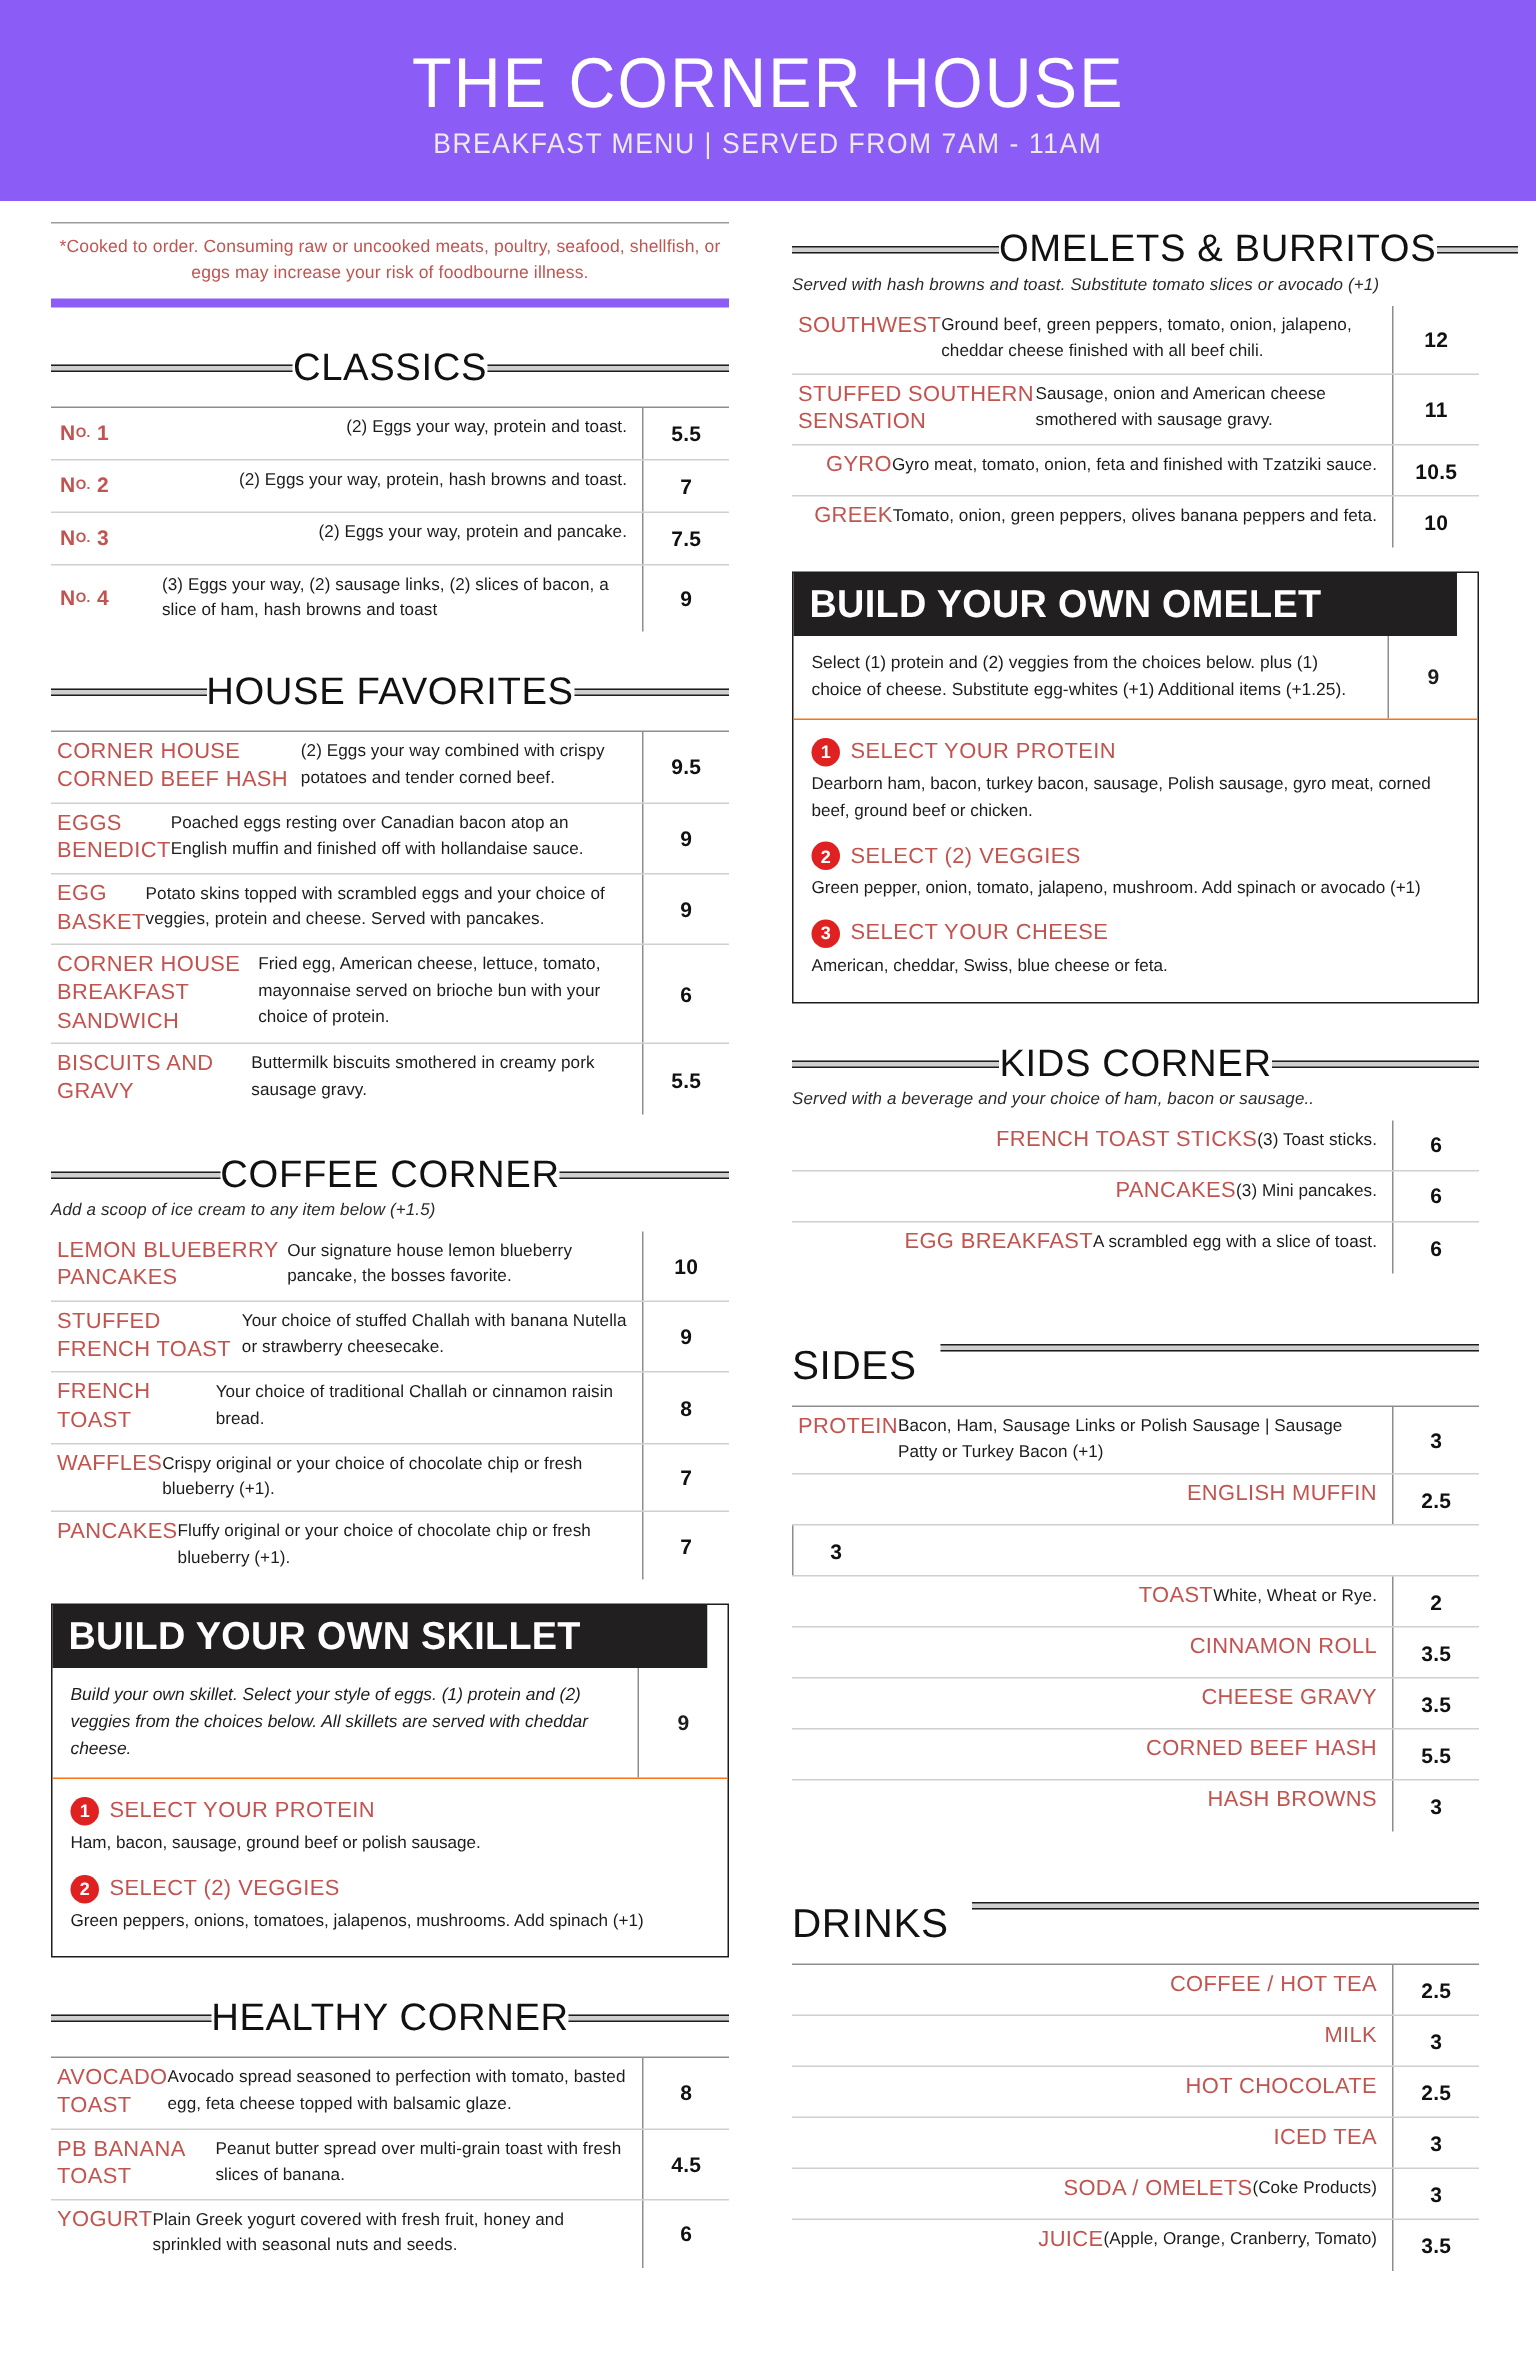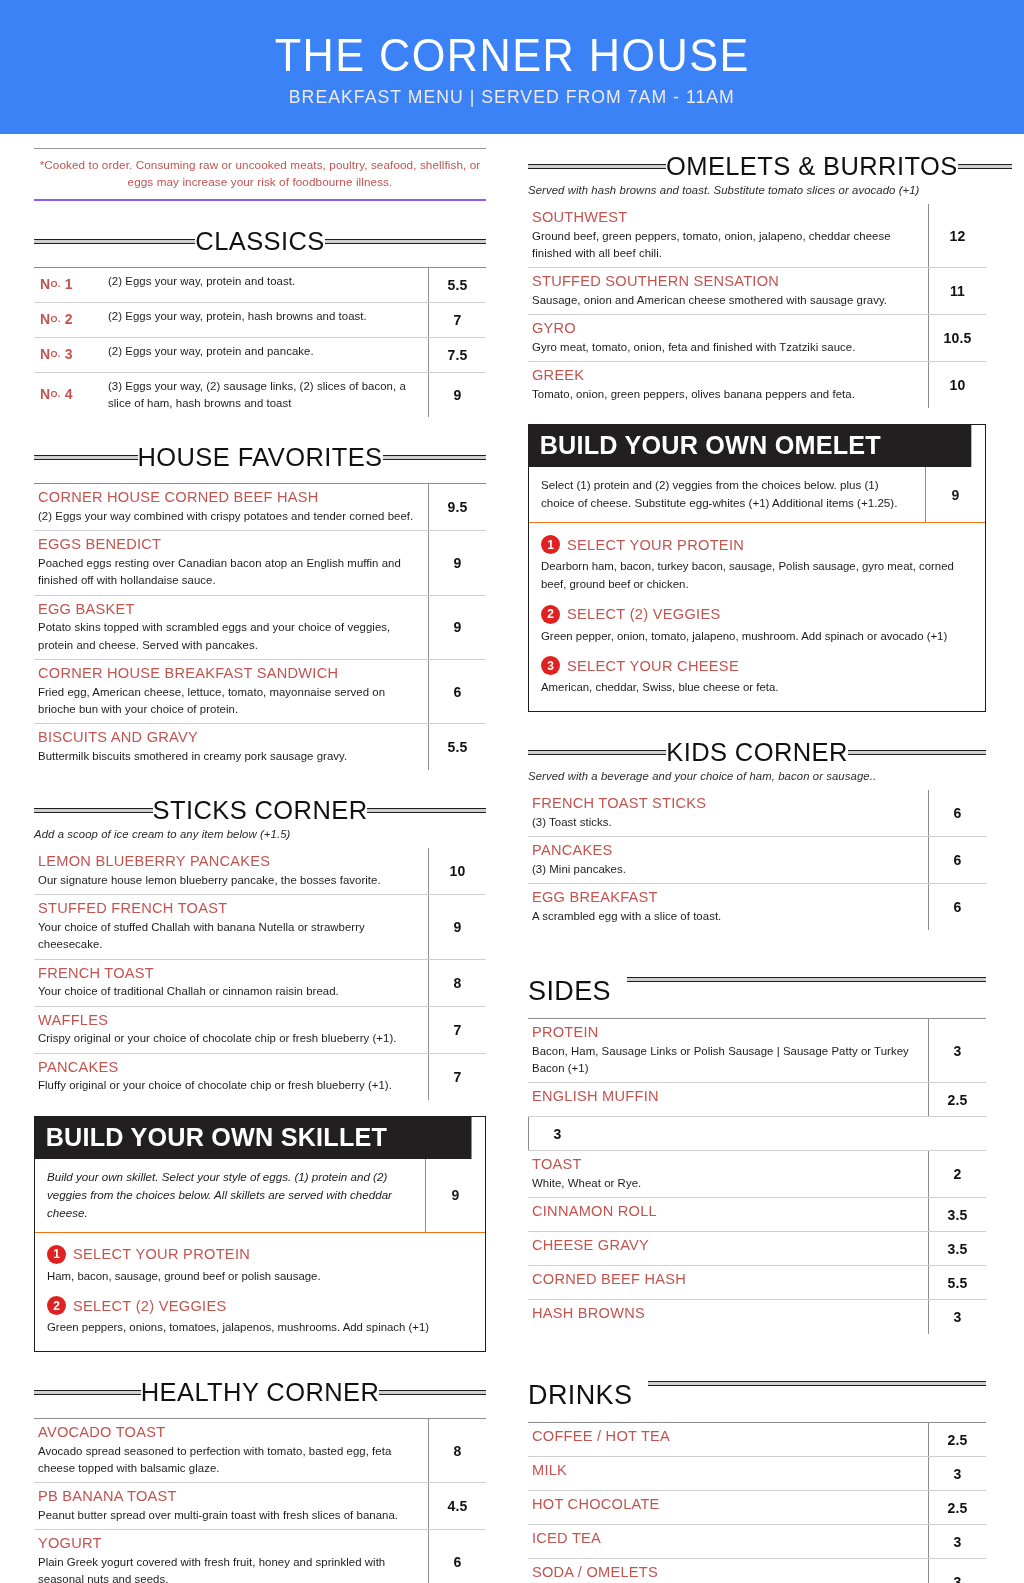--- a/index.html
+++ b/index.html
@@ -8,21 +8,21 @@
     width: 1024px;
     height: 1583px;
     background: #ffffff;
     font-family: "Liberation Sans", sans-serif;
     color: #1c1c1c;
     overflow: hidden;
   }
 
   
   .masthead {
-    background: #3b82f6;
+    background: #8b5cf6;
     height: 134px;
     display: flex;
     flex-direction: column;
     align-items: center;
     justify-content: center;
     padding-top: 4px;
   }
   .masthead-title {
     color: #ffffff;
     font-size: 47px;
@@ -45,21 +45,21 @@
     display: flex;
     padding: 14px 34px 0 34px;
     gap: 42px;
   }
   .col { width: 452px; }
   .col-right { width: 458px; }
 
   
   .disclaimer {
     border-top: 1px solid #9b9b9b;
-    border-bottom: 2px solid #8b5cf6;
+    border-bottom: 6px solid #8b5cf6;
     padding: 7px 4px 8px 4px;
     text-align: center;
     color: #c25450;
     font-size: 11.7px;
     line-height: 1.48;
     letter-spacing: .1px;
   }
 
   
   .sec-head {
@@ -101,22 +101,22 @@
   .mrow {
     display: flex;
     border-bottom: 1px solid #cfcfcf;
     min-height: 34px;
   }
   .mrow:last-child { border-bottom: none; }
   .mrow .body {
     flex: 1;
     padding: 4px 10px 5px 4px;
     display: flex;
-    flex-direction: column;
-    justify-content: flex-start;
+    flex-direction: row;
+    justify-content: flex-end;
   }
   .mrow .price {
     width: 58px;
     border-left: 1px solid #8d8d8d;
     display: flex;
     align-items: center;
     justify-content: center;
     font-size: 14px;
     font-weight: bold;
     color: #111;
@@ -325,21 +325,21 @@
         <div class="body">
           <div class="iname">BISCUITS AND GRAVY</div>
           <div class="idesc">Buttermilk biscuits smothered in creamy pork sausage gravy.</div>
         </div>
         <div class="price">5.5</div>
       </div>
     </div>
 
     <div class="sec-head">
       <span class="rule"></span>
-      <span class="sec-title">STICKS CORNER</span>
+      <span class="sec-title">COFFEE CORNER</span>
       <span class="rule"></span>
     </div>
     <div class="sec-note">Add a scoop of ice cream to any item below (+1.5)</div>
     <div class="mtable no-top">
       <div class="mrow">
         <div class="body">
           <div class="iname">LEMON BLUEBERRY PANCAKES</div>
           <div class="idesc">Our signature house lemon blueberry pancake, the bosses favorite.</div>
         </div>
         <div class="price">10</div>

